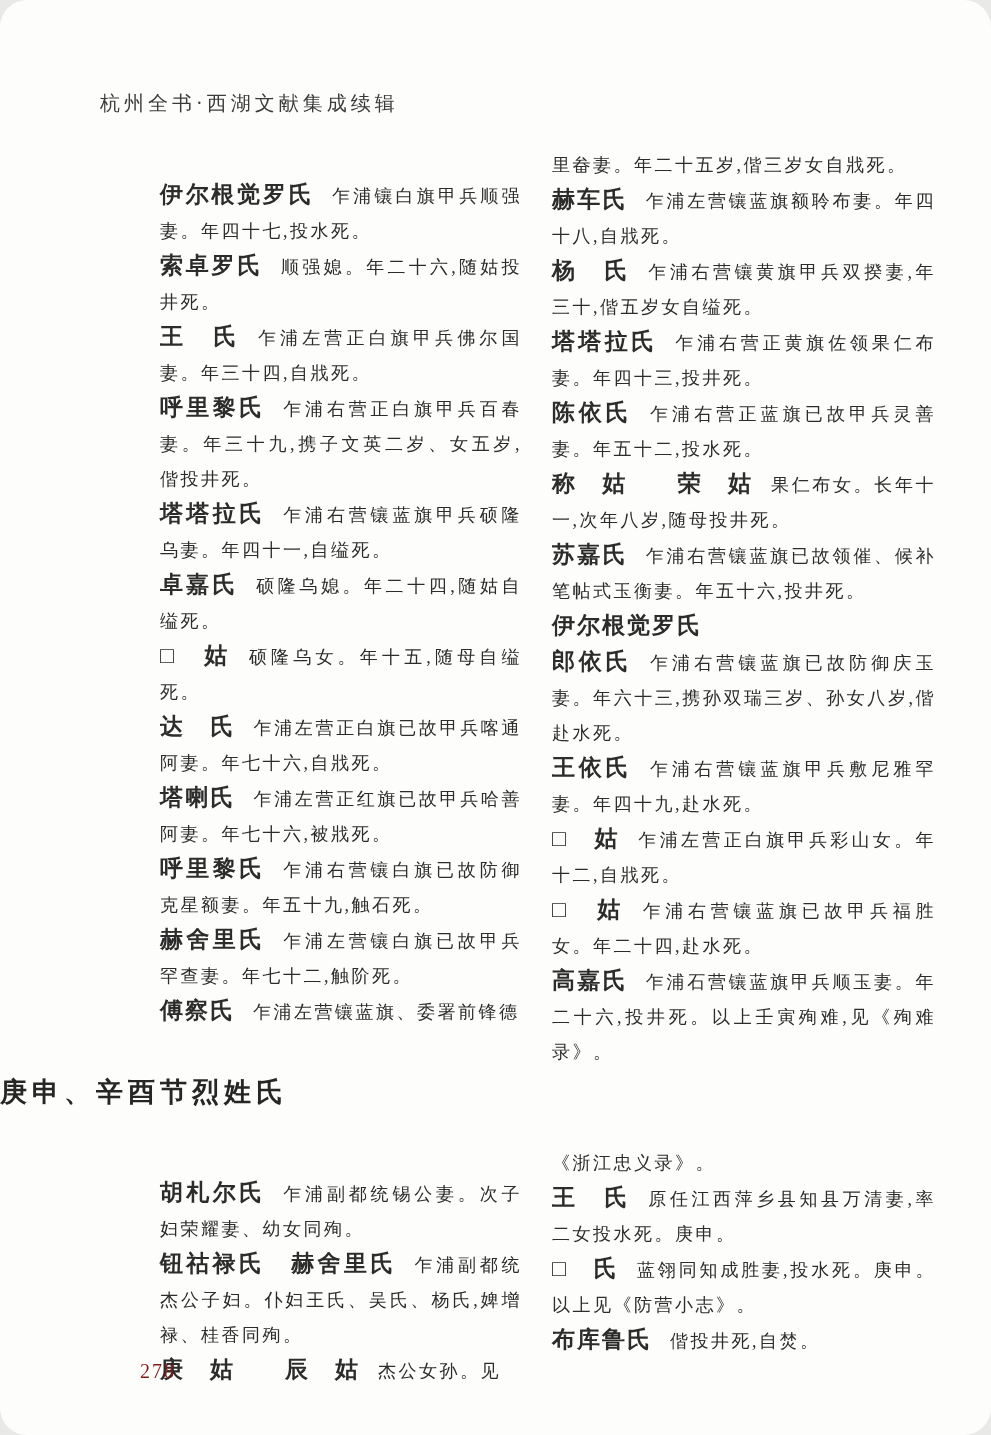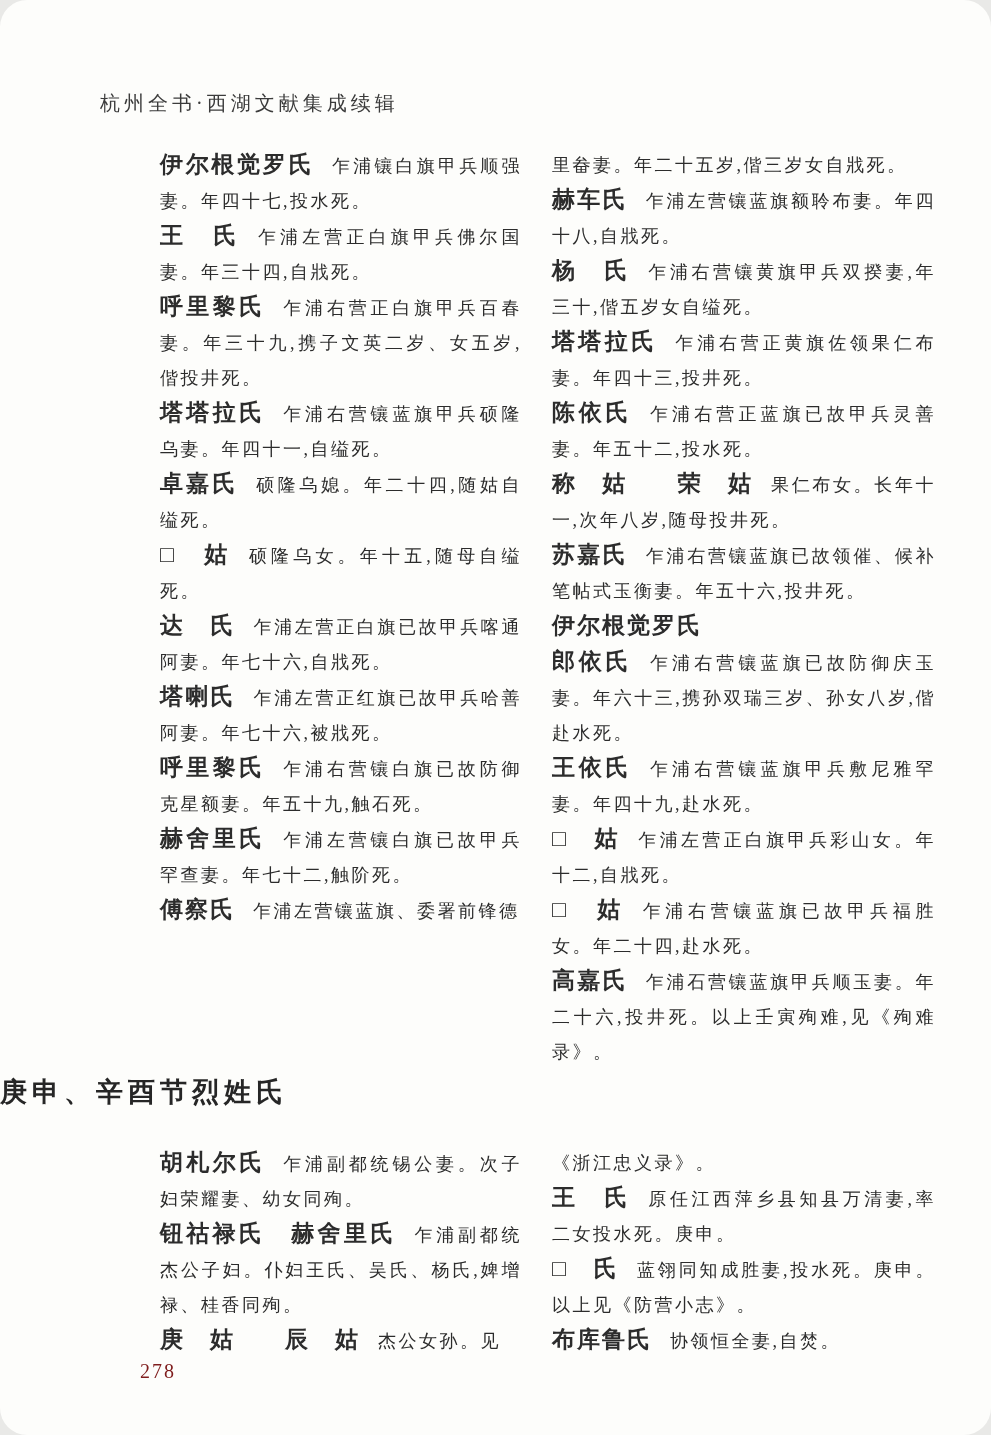--- a/index.html
+++ b/index.html
@@ -23,21 +23,21 @@
     left: 100px;
     top: 90px;
     font-size: 20px;
     letter-spacing: 4px;
     color: #3b3b3b;
   }
   .col {
     position: absolute;
     top: 148px;
   }
-  .col-left  { left: 160px; width: 362px; }
+  .col-left  { left: 160px; width: 362px; margin-top: 30px; }
   .col-right { left: 552px; width: 384px; }
   .col-bottom { top: 1146px; }
   .entry {
     margin: 0;
     padding: 0;
     text-align: justify;
     text-align-last: left;
     line-height: 34px;
     color: #2c2c2c;
   }
@@ -75,20 +75,21 @@
 <body>
 
 <div class="page">
 
   <div class="book-header">杭州全书·西湖文献集成续辑</div>
 
   <div class="col col-left">
 
       <p class="entry"><span class="entry-name">伊尔根觉罗氏</span><span class="entry-desc">乍浦镶白旗甲兵顺强妻。年四十七,投水死。</span></p>
 
+      <p class="entry"><span class="entry-name">索卓罗氏</span><span class="entry-desc">顺强媳。年二十六,随姑投井死。</span></p>
 
       <p class="entry"><span class="entry-name">王　氏</span><span class="entry-desc">乍浦左营正白旗甲兵佛尔国妻。年三十四,自戕死。</span></p>
 
 
       <p class="entry"><span class="entry-name">呼里黎氏</span><span class="entry-desc">乍浦右营正白旗甲兵百春妻。年三十九,携子文英二岁、女五岁,偕投井死。</span></p>
 
       <p class="entry"><span class="entry-name">塔塔拉氏</span><span class="entry-desc">乍浦右营镶蓝旗甲兵硕隆乌妻。年四十一,自缢死。</span></p>
 
       <p class="entry"><span class="entry-name">卓嘉氏</span><span class="entry-desc">硕隆乌媳。年二十四,随姑自缢死。</span></p>
 
@@ -146,18 +147,18 @@
     </div>
 
   <div class="col col-right col-bottom">
 
       <p class="entry"><span class="entry-desc">《浙江忠义录》。</span></p>
 
       <p class="entry"><span class="entry-name">王　氏</span><span class="entry-desc">原任江西萍乡县知县万清妻,率二女投水死。庚申。</span></p>
 
       <p class="entry"><span class="entry-name">□　氏</span><span class="entry-desc">蓝翎同知成胜妻,投水死。庚申。以上见《防营小志》。</span></p>
 
-      <p class="entry"><span class="entry-name">布库鲁氏</span><span class="entry-desc">协领恒全妻,自焚。</span></p>
+      <p class="entry"><span class="entry-name">布库鲁氏</span><span class="entry-desc">偕投井死,自焚。</span></p>
     </div>
 
   <div class="page-number">278</div>
 
 </div>
 
 </body></html>

